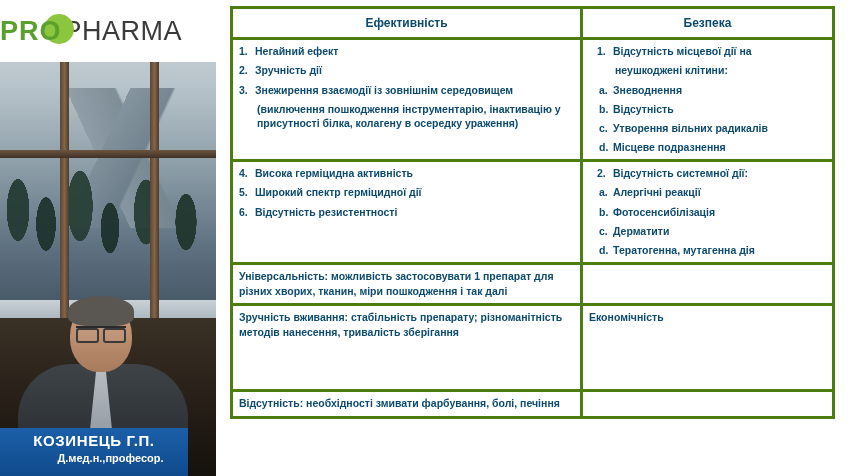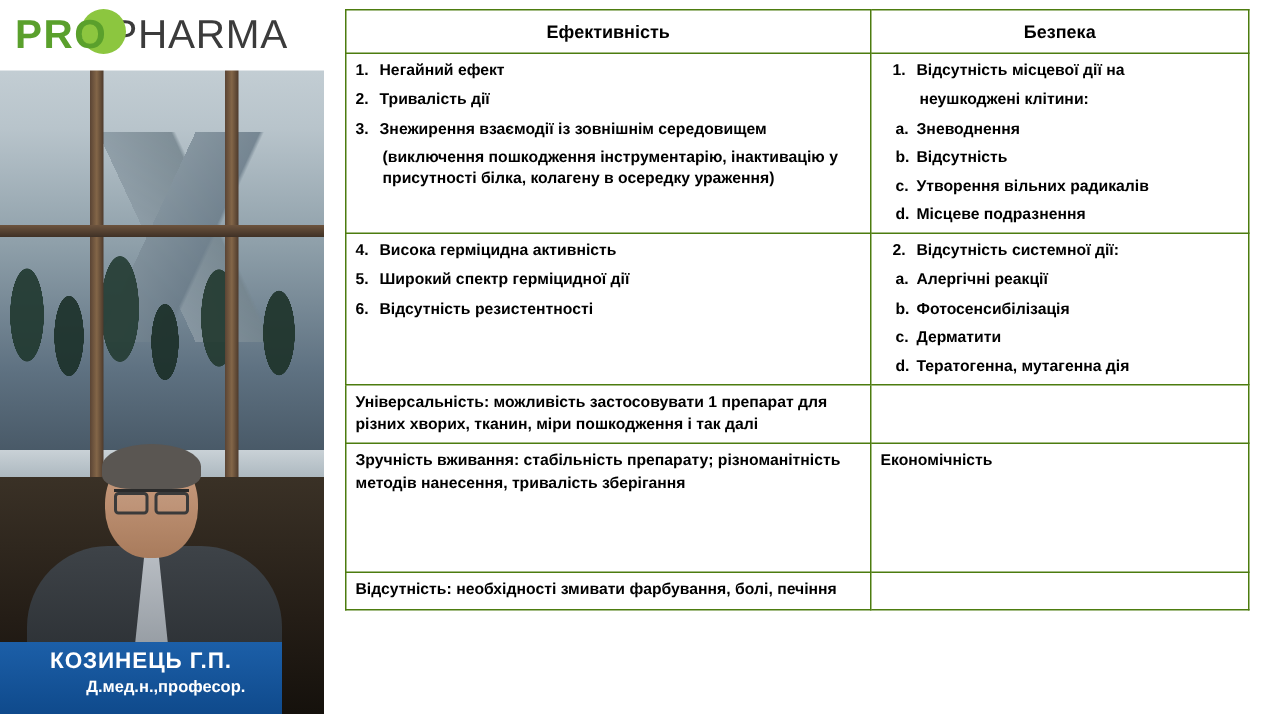--- a/index.html
+++ b/index.html
@@ -110,25 +110,24 @@
     left: 78px; top: 368px;
     width: 46px; height: 80px;
     background: linear-gradient(to bottom, #b9bec4, #8d949b);
     clip-path: polygon(40% 0, 60% 0, 78% 100%, 22% 100%);
   }
 
   
   .logo-card {
     position: absolute;
     left: 0; top: 0;
-    width: 216px; height: 47px;
+    width: 216px; height: 62px;
     background: #ffffff;
     display: flex;
     align-items: center;
-    padding-left: 10px;
   }
   .logo-pro {
     position: relative;
     font-size: 27px;
     font-weight: bold;
     letter-spacing: 1px;
     color: #5aa02c;
     line-height: 1;
   }
   .logo-pro .blob {
@@ -180,26 +179,26 @@
     font-weight: bold;
     line-height: 1.15;
     margin: 2px 0 8px 6px;
   }
   table.matrix {
     width: 602px;
     border-collapse: collapse;
     table-layout: fixed;
   }
   table.matrix td, table.matrix th {
-    border: 1px solid #4d7c0f;
+    border: 3px solid #4d7c0f;
     vertical-align: top;
     padding: 4px 6px 5px 6px;
     font-size: 10.5px;
     font-weight: bold;
-    color: #000000;
+    color: #0c4a6e;
     line-height: 1.35;
   }
   table.matrix th {
     text-align: center;
     font-size: 12px;
     padding: 6px 4px;
   }
   .col-a { width: 350px; }
   .col-b { width: 252px; }
   .cell-list { margin: 0; }
@@ -275,21 +274,21 @@
       </thead>
       <tbody>
 
         <tr>
           <td class="col-a">
             <div class="cell-list">
               <span class="li">
                 <span class="marker">1.</span><span>Негайний ефект</span>
               </span>
               <span class="li">
-                <span class="marker">2.</span><span>Тривалість дії</span>
+                <span class="marker">2.</span><span>Зручність дії</span>
               </span>
               <span class="li">
                 <span class="marker">3.</span><span>Знежирення взаємодії із зовнішнім середовищем</span>
               </span>
               <span class="li-indent">(виключення пошкодження інструментарію, інактивацію у присутності білка, колагену в осередку ураження)</span>
             </div>
           </td>
           <td class="col-b">
             <div class="cell-list" style="padding-left:8px">
               <span class="li">

